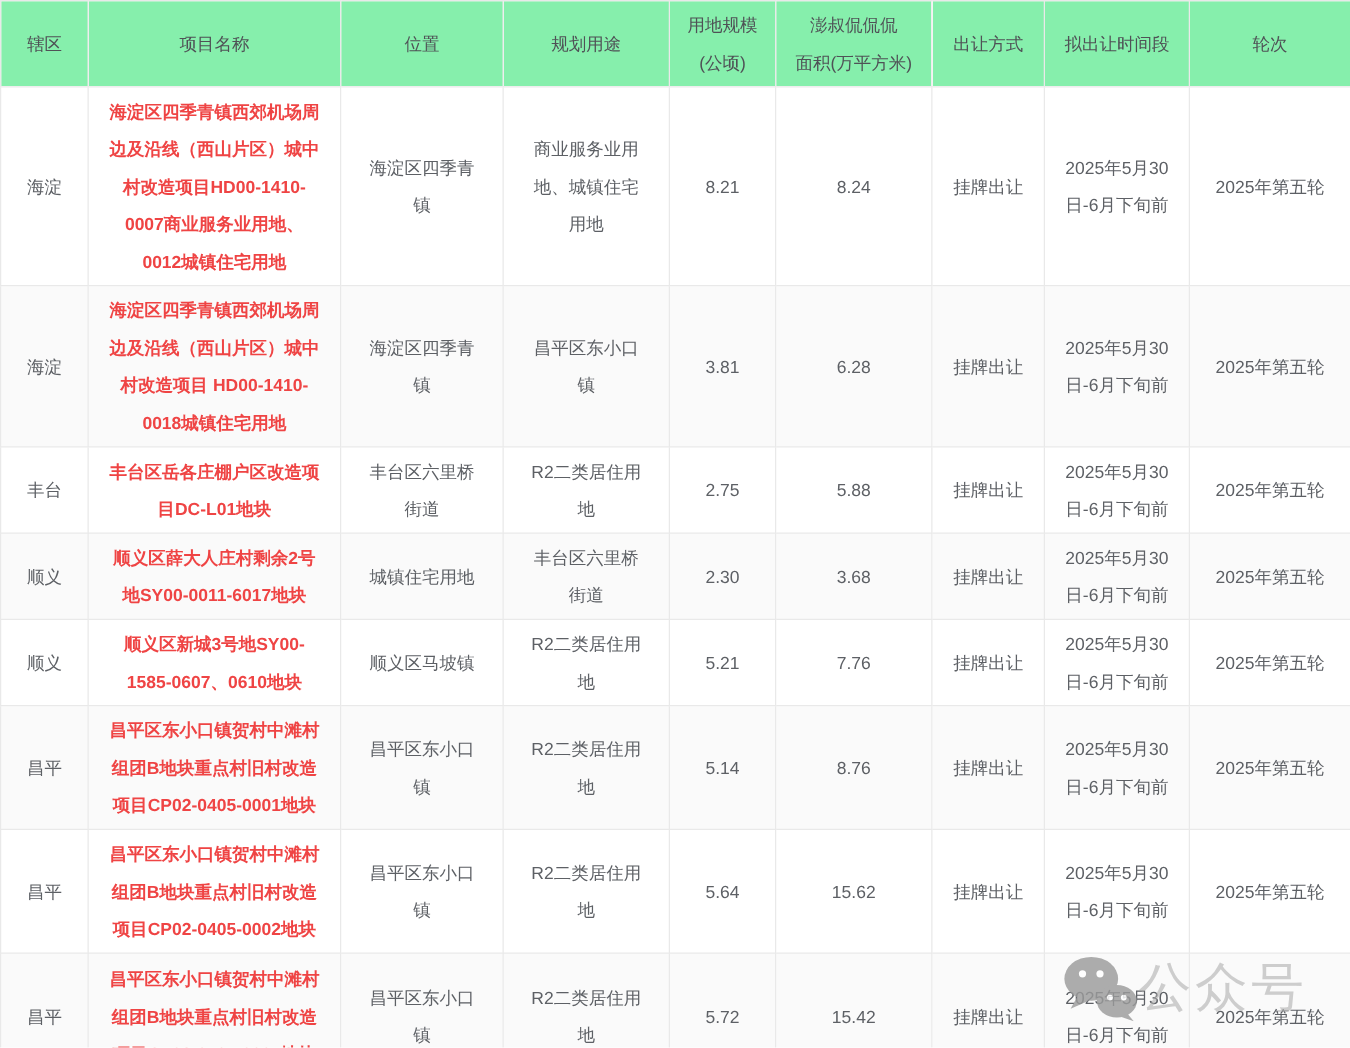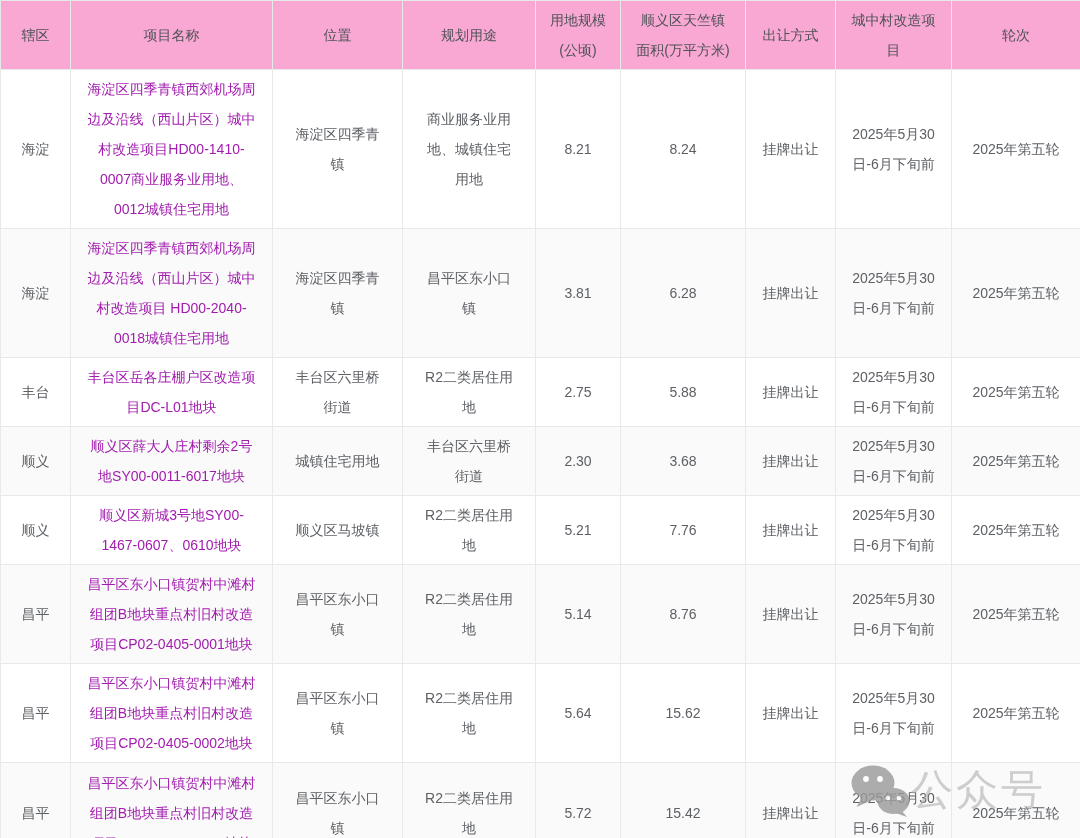--- a/index.html
+++ b/index.html
@@ -14,34 +14,35 @@
   }
   th, td {
     border:1px solid #e9e9e9;
     text-align:center; vertical-align:middle;
     font-size:14px; line-height:30px;
     color:#5d6065; font-weight:400;
     padding:4px 14px; box-sizing:border-box;
     word-break:break-word; overflow:hidden;
   }
   thead tr { height:65px; }
-  thead th { background:#f9a8d4; color:#4f5256; }
+  thead th { background:#86efac; color:#4f5256; }
   td.col-location, td.col-use { padding:4px 18px; }
   tbody tr:nth-child(even) td { background:#fafafa; }
   tr.r1 { height:154px; }
   tr.r2 { height:126px; }
   tr.r3 { height:67px; }
   tr.r4 { height:66px; }
   tr.r5 { height:68px; }
   tr.r6 { height:97px; }
   tr.r7 { height:95px; }
   tr.r8 { height:100px; }
   a.project-link {
-    color:#a21caf; text-decoration:none; cursor:pointer;
+    color:#ef4444; text-decoration:none; cursor:pointer;
     display:inline-block;
+    font-weight:bold;
   }
   
   .watermark {
     position:absolute; right:34px; bottom:20px;
     display:flex; align-items:center; 
     pointer-events:none; z-index:5;
     white-space:nowrap;
   }
   .wm-icon { color:#9b9b9b; opacity:0.82; flex:0 0 auto; }
   .wm-text, .wm-text2 {
@@ -65,41 +66,41 @@
       <col style="width:116px">
       <col style="width:129px">
   </colgroup>
   <thead>
     <tr>
       <th>辖区</th>
       <th>项目名称</th>
       <th>位置</th>
       <th>规划用途</th>
       <th><span>用地规模</span><br><span>(公顷)</span></th>
-      <th><span>顺义区天竺镇</span><br><span>面积(万平方米)</span></th>
+      <th><span>澎叔侃侃侃</span><br><span>面积(万平方米)</span></th>
       <th>出让方式</th>
-      <th>城中村改造项目</th>
+      <th>拟出让时间段</th>
       <th>轮次</th>
     </tr>
   </thead>
   <tbody>
     <tr class="r1">
       <td>海淀</td>
       <td><a class="project-link">海淀区四季青镇西郊机场周边及沿线（西山片区）城中村改造项目HD00-1410-0007商业服务业用地、0012城镇住宅用地</a></td>
       <td class="col-location">海淀区四季青镇</td>
       <td class="col-use">商业服务业用地、城镇住宅用地</td>
       <td>8.21</td>
       <td>8.24</td>
       <td>挂牌出让</td>
       <td>2025年5月30日-6月下旬前</td>
       <td>2025年第五轮</td>
     </tr>
     <tr class="r2">
       <td>海淀</td>
-      <td><a class="project-link">海淀区四季青镇西郊机场周边及沿线（西山片区）城中村改造项目 HD00-2040-0018城镇住宅用地</a></td>
+      <td><a class="project-link">海淀区四季青镇西郊机场周边及沿线（西山片区）城中村改造项目 HD00-1410-0018城镇住宅用地</a></td>
       <td class="col-location">海淀区四季青镇</td>
       <td class="col-use">昌平区东小口镇</td>
       <td>3.81</td>
       <td>6.28</td>
       <td>挂牌出让</td>
       <td>2025年5月30日-6月下旬前</td>
       <td>2025年第五轮</td>
     </tr>
     <tr class="r3">
       <td>丰台</td>
@@ -118,21 +119,21 @@
       <td class="col-location">城镇住宅用地</td>
       <td class="col-use">丰台区六里桥街道</td>
       <td>2.30</td>
       <td>3.68</td>
       <td>挂牌出让</td>
       <td>2025年5月30日-6月下旬前</td>
       <td>2025年第五轮</td>
     </tr>
     <tr class="r5">
       <td>顺义</td>
-      <td><a class="project-link">顺义区新城3号地SY00-1467-0607、0610地块</a></td>
+      <td><a class="project-link">顺义区新城3号地SY00-1585-0607、0610地块</a></td>
       <td class="col-location">顺义区马坡镇</td>
       <td class="col-use">R2二类居住用地</td>
       <td>5.21</td>
       <td>7.76</td>
       <td>挂牌出让</td>
       <td>2025年5月30日-6月下旬前</td>
       <td>2025年第五轮</td>
     </tr>
     <tr class="r6">
       <td>昌平</td>

